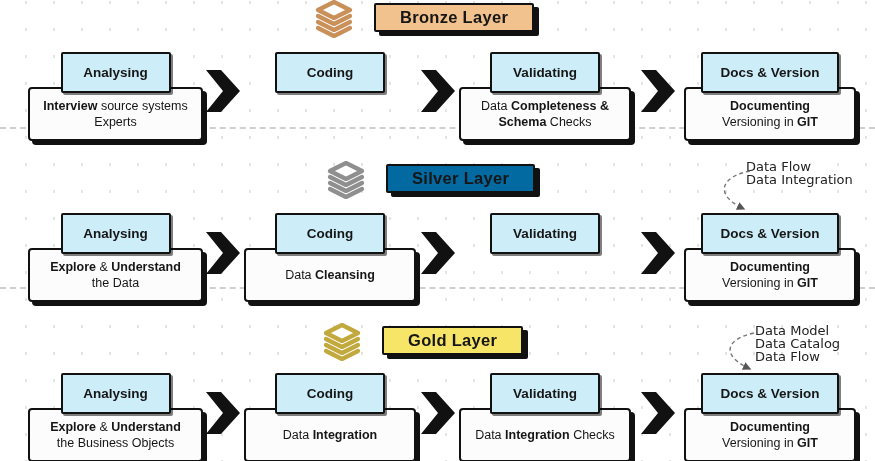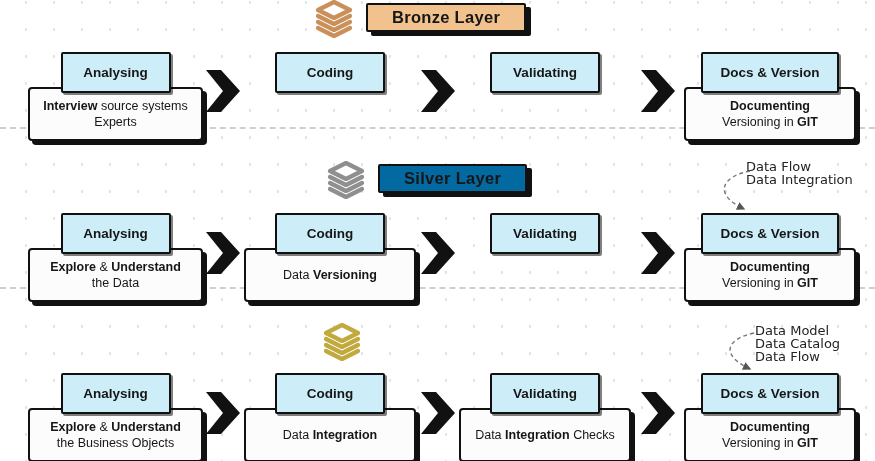--- a/index.html
+++ b/index.html
@@ -4,21 +4,21 @@
 <style>
   html,body{margin:0;padding:0;}
   body{
     width:875px;height:461px;position:relative;overflow:hidden;
     background-color:#ffffff;
     background-image:radial-gradient(circle,#e4e4e4 1.2px,transparent 1.4px);
     background-size:28px 27px;background-position:12px 16px;
     font-family:"Liberation Sans",sans-serif;color:#161616;
   }
   .divider{position:absolute;left:0;width:875px;border-top:2px dashed #cfcfcf;}
-  .layer-header{position:absolute;display:flex;align-items:flex-start;gap:12px;}
+  .layer-header{position:absolute;display:flex;align-items:flex-start;gap:20px;}
   .layers-icon{flex:0 0 auto;}
   .layer-badge{
     border:2px solid #111;border-radius:2px;box-shadow:5px 4px 0 #111;
     font-weight:bold;font-size:16.5px;padding:3px 24px;margin-top:3px;
     letter-spacing:.3px;white-space:nowrap;
   }
   .step{position:absolute;}
   .tab{
     position:relative;z-index:2;margin:0 auto;width:fit-content;min-width:72px;
     padding:11px 17px;border:2px solid #111;border-radius:2px;
@@ -69,20 +69,24 @@
     <polygon points="0,0 15,0 34,21 15,42 0,42 17,21" fill="#111"></polygon>
   </svg>
 <div class="step" style="left:244px;top:52px;width:172px">
   <div class="tab" style="background-color: rgb(205, 238, 249);">Coding</div>
 </div>
 <svg class="chev" style="left:421px;top:70px" width="34" height="42" viewBox="0 0 34 42">
     <polygon points="0,0 15,0 34,21 15,42 0,42 17,21" fill="#111"></polygon>
   </svg>
 <div class="step" style="left:459px;top:52px;width:172px">
   <div class="tab" style="background-color: rgb(205, 238, 249);">Validating</div>
+  <div class="box">
+      <div><span>Data </span><span class="b">Completeness &amp;</span></div>
+      <div><span class="b">Schema</span><span> Checks</span></div>
+    </div>
 </div>
 <svg class="chev" style="left:641px;top:70px" width="34" height="42" viewBox="0 0 34 42">
     <polygon points="0,0 15,0 34,21 15,42 0,42 17,21" fill="#111"></polygon>
   </svg>
 <div class="step" style="left:684px;top:52px;width:172px">
   <div class="tab" style="background-color: rgb(205, 238, 249);">Docs &amp; Version</div>
   <div class="box">
       <div><span class="b">Documenting</span></div>
       <div><span>Versioning in </span><span class="b">GIT</span></div>
     </div>
@@ -119,21 +123,21 @@
       <div><span class="b">Explore</span><span> &amp; </span><span class="b">Understand</span></div>
       <div><span>the Data</span></div>
     </div>
 </div>
 <svg class="chev" style="left:206px;top:232px" width="34" height="42" viewBox="0 0 34 42">
     <polygon points="0,0 15,0 34,21 15,42 0,42 17,21" fill="#111"></polygon>
   </svg>
 <div class="step" style="left:244px;top:213px;width:172px">
   <div class="tab" style="background-color: rgb(205, 238, 249);">Coding</div>
   <div class="box">
-      <div><span>Data </span><span class="b">Versioning</span></div>
+      <div><span>Data </span><span class="b">Cleansing</span></div>
     </div>
 </div>
 <svg class="chev" style="left:421px;top:232px" width="34" height="42" viewBox="0 0 34 42">
     <polygon points="0,0 15,0 34,21 15,42 0,42 17,21" fill="#111"></polygon>
   </svg>
 <div class="step" style="left:459px;top:213px;width:172px">
   <div class="tab" style="background-color: rgb(205, 238, 249);">Validating</div>
 </div>
 <svg class="chev" style="left:641px;top:232px" width="34" height="42" viewBox="0 0 34 42">
     <polygon points="0,0 15,0 34,21 15,42 0,42 17,21" fill="#111"></polygon>
@@ -148,20 +152,21 @@
 
 <div class="layer-header" style="left:322px;top:323px">
   <svg class="layers-icon" width="40" height="40" viewBox="0 0 38 40">
     <g fill="none" stroke-width="4.2" stroke-linejoin="round" stroke-linecap="round" stroke="#c2a93d">
       <polygon points="19,2 35,10 19,18 3,10"></polygon>
       <polyline points="3,16 19,24 35,16"></polyline>
       <polyline points="3,22 19,30 35,22"></polyline>
       <polyline points="3,28 19,36 35,28"></polyline>
     </g>
   </svg>
+  <div class="layer-badge" style="background-color: rgb(246, 229, 103);">Gold Layer</div>
 </div>
 
 <div class="annotation" style="left:755px;top:324px">
     <div>Data Model</div>
     <div>Data Catalog</div>
     <div>Data Flow</div>
   </div>
 <svg class="ann-arrow" style="left:718px;top:330px" width="60" height="44" viewBox="0 0 60 44">
   <defs>
       <marker id="ah2" markerWidth="8" markerHeight="8" refX="5" refY="3" orient="auto">

